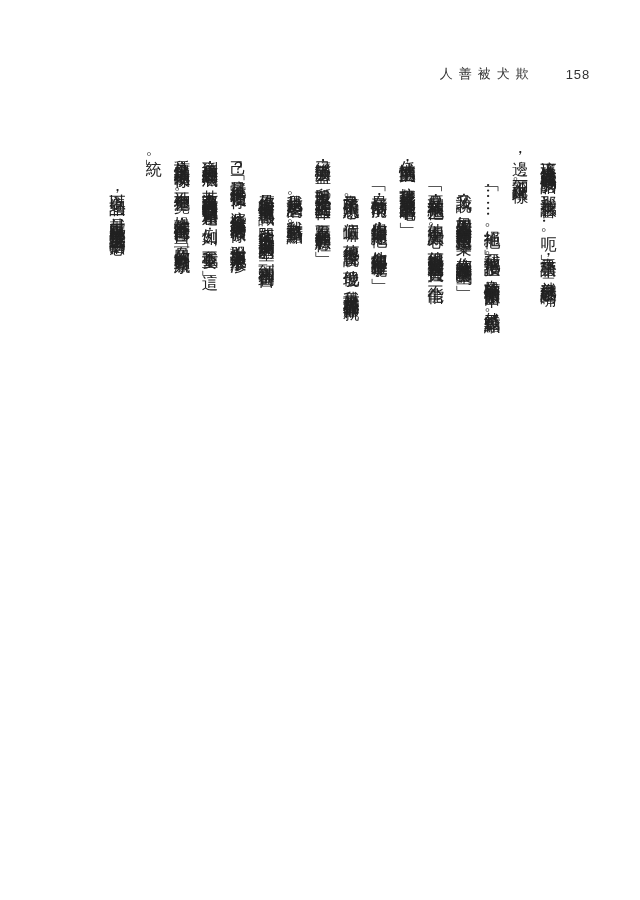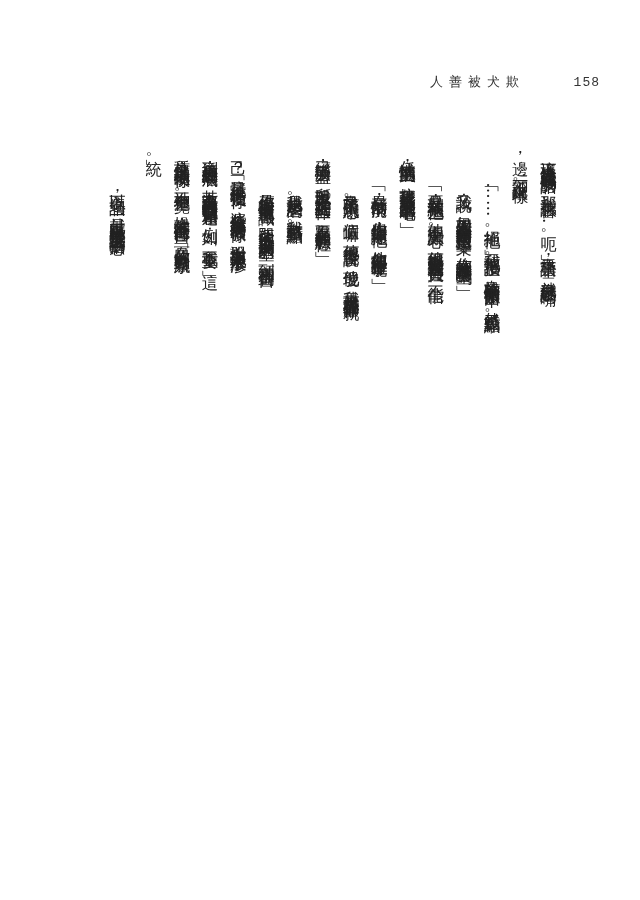--- a/index.html
+++ b/index.html
@@ -1,26 +1,26 @@
 <!DOCTYPE html>
 <html><head>
 <meta charset="utf-8">
 <style>
   html, body { margin: 0; padding: 0; }
   body {
     width: 640px; height: 900px; background: #ffffff; position: relative; overflow: hidden;
     font-family: "DejaVu Serif", "Liberation Serif", serif; color: #1a1a1a;
   }
   .running-header {
-    position: absolute; top: 72px; left: 430px; width: 170px; height: 20px;
+    position: absolute; top: 64px; left: 430px; width: 170px; height: 20px;
     font-size: 13px; letter-spacing: 3px; color: #333;
-    display: flex; justify-content: space-between; align-items: center;
+    display: flex; justify-content: center; align-items: center;
   }
   .running-header .title { letter-spacing: 6px; }
-  .running-header .page-no { margin-left: 31px; letter-spacing: 1px; font-family: Liberation Mono, monospace; }
+  .running-header .page-no { margin-left: 31px; letter-spacing: 1px; font-family: Liberation Sans, sans-serif; }
   .text-body {
     position: absolute; top: 148px; right: 78px;
     height: 700px; width: 480px;
     writing-mode: vertical-rl;
     font-size: 16.4px; line-height: 28.2px; letter-spacing: 1.25px;
     color: #222;
   }
   .line { display: block; white-space: nowrap; }
   .line.indent { padding-inline-start: 2em; }
   .gap { display: block; width: 8px; }

